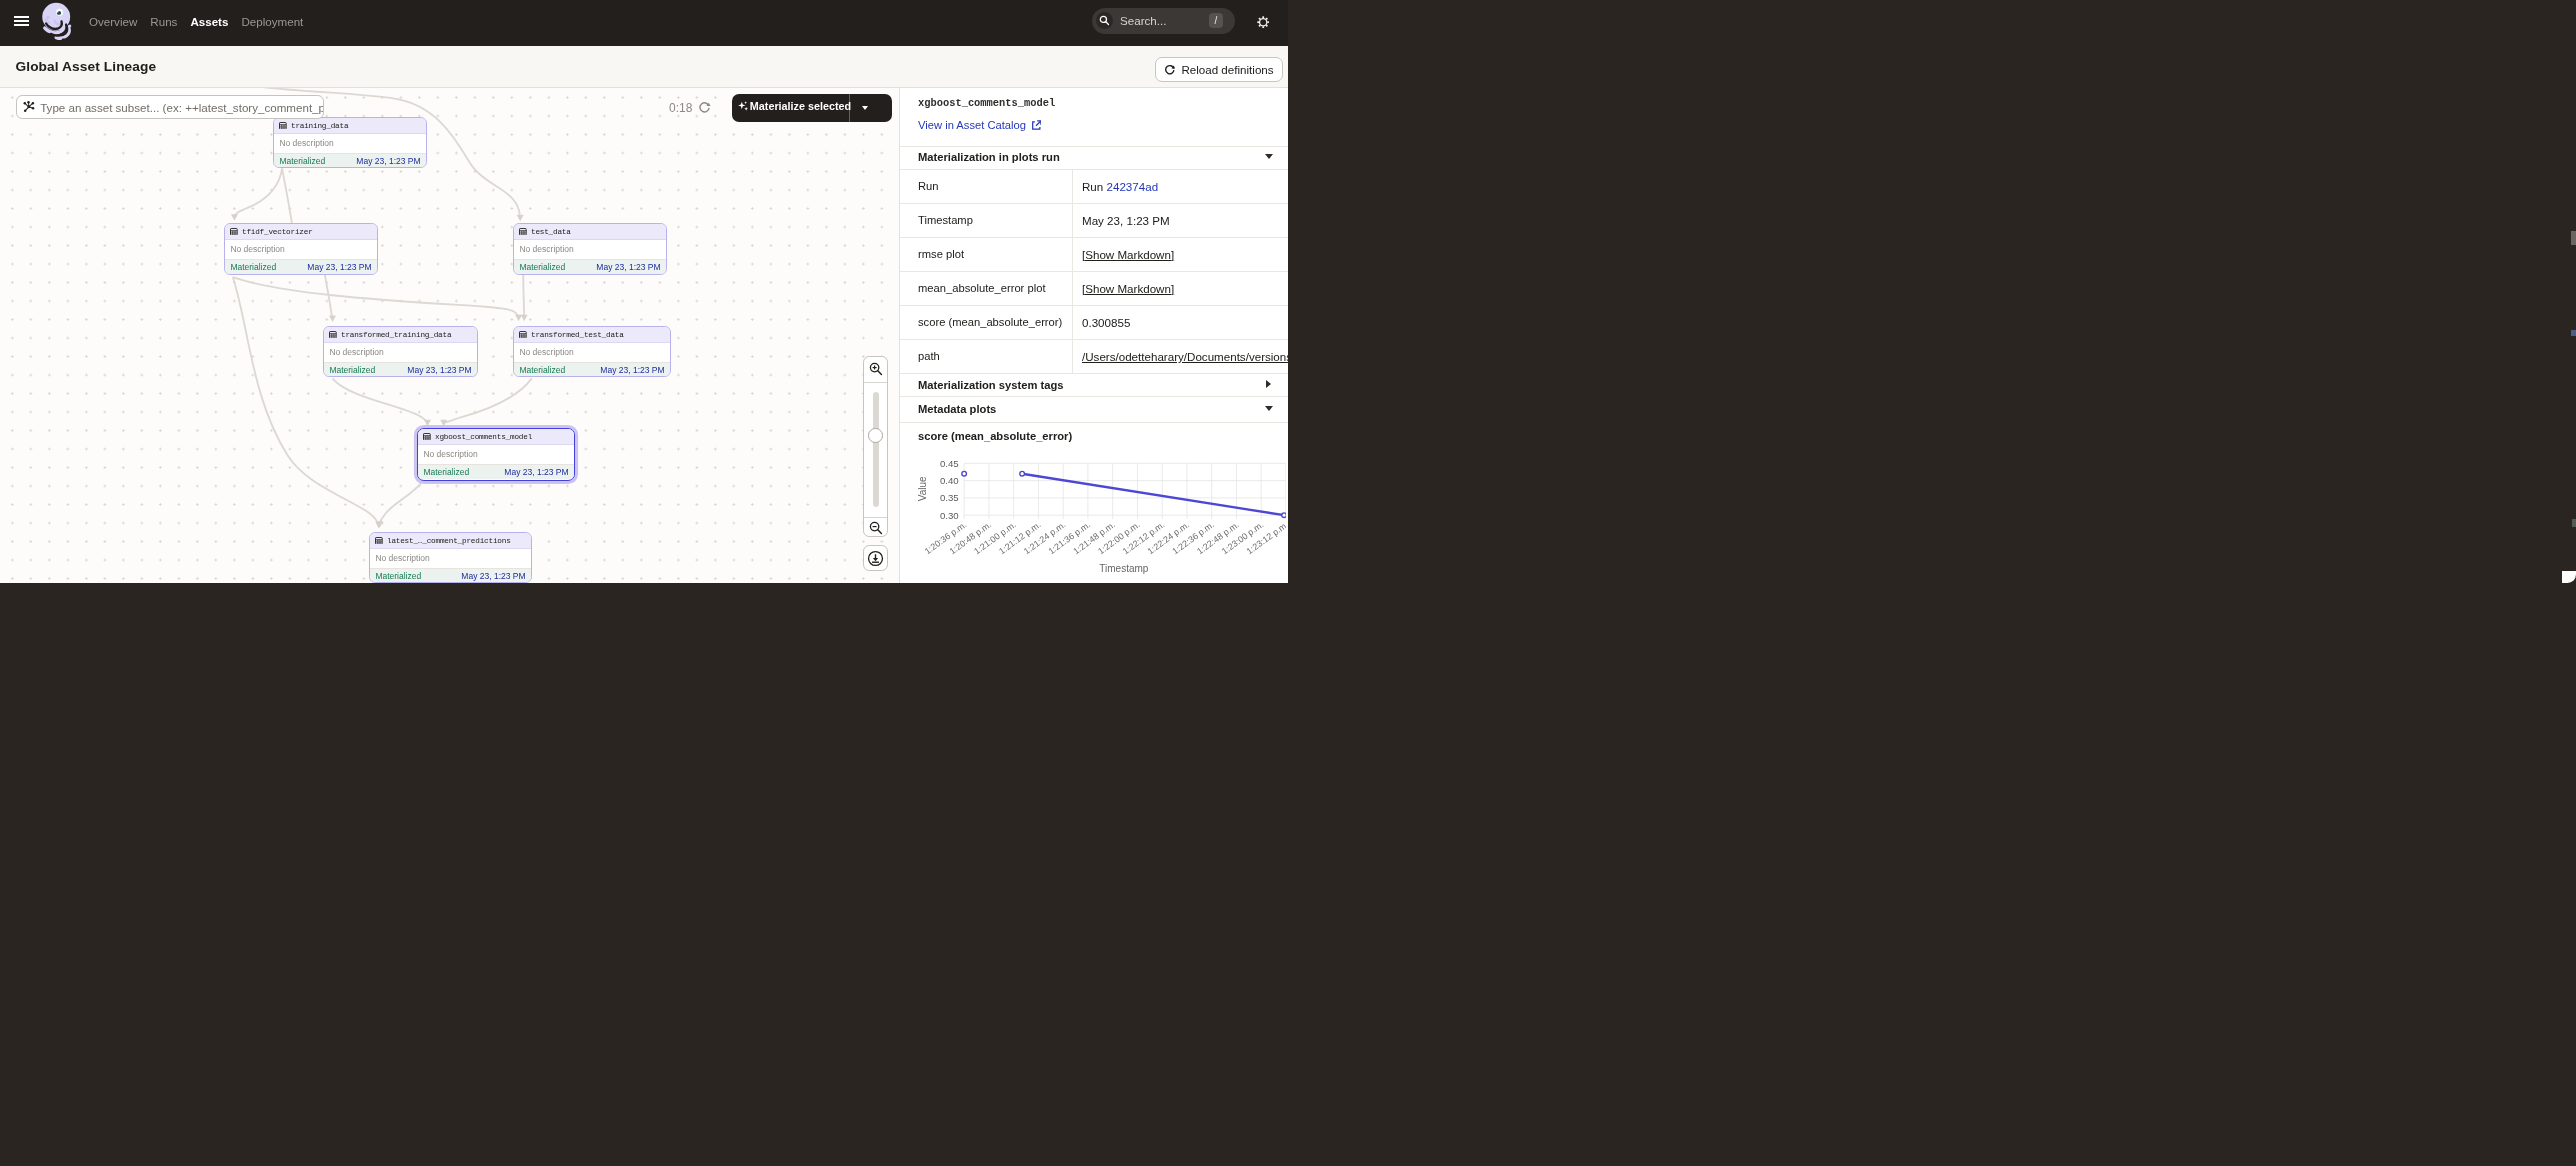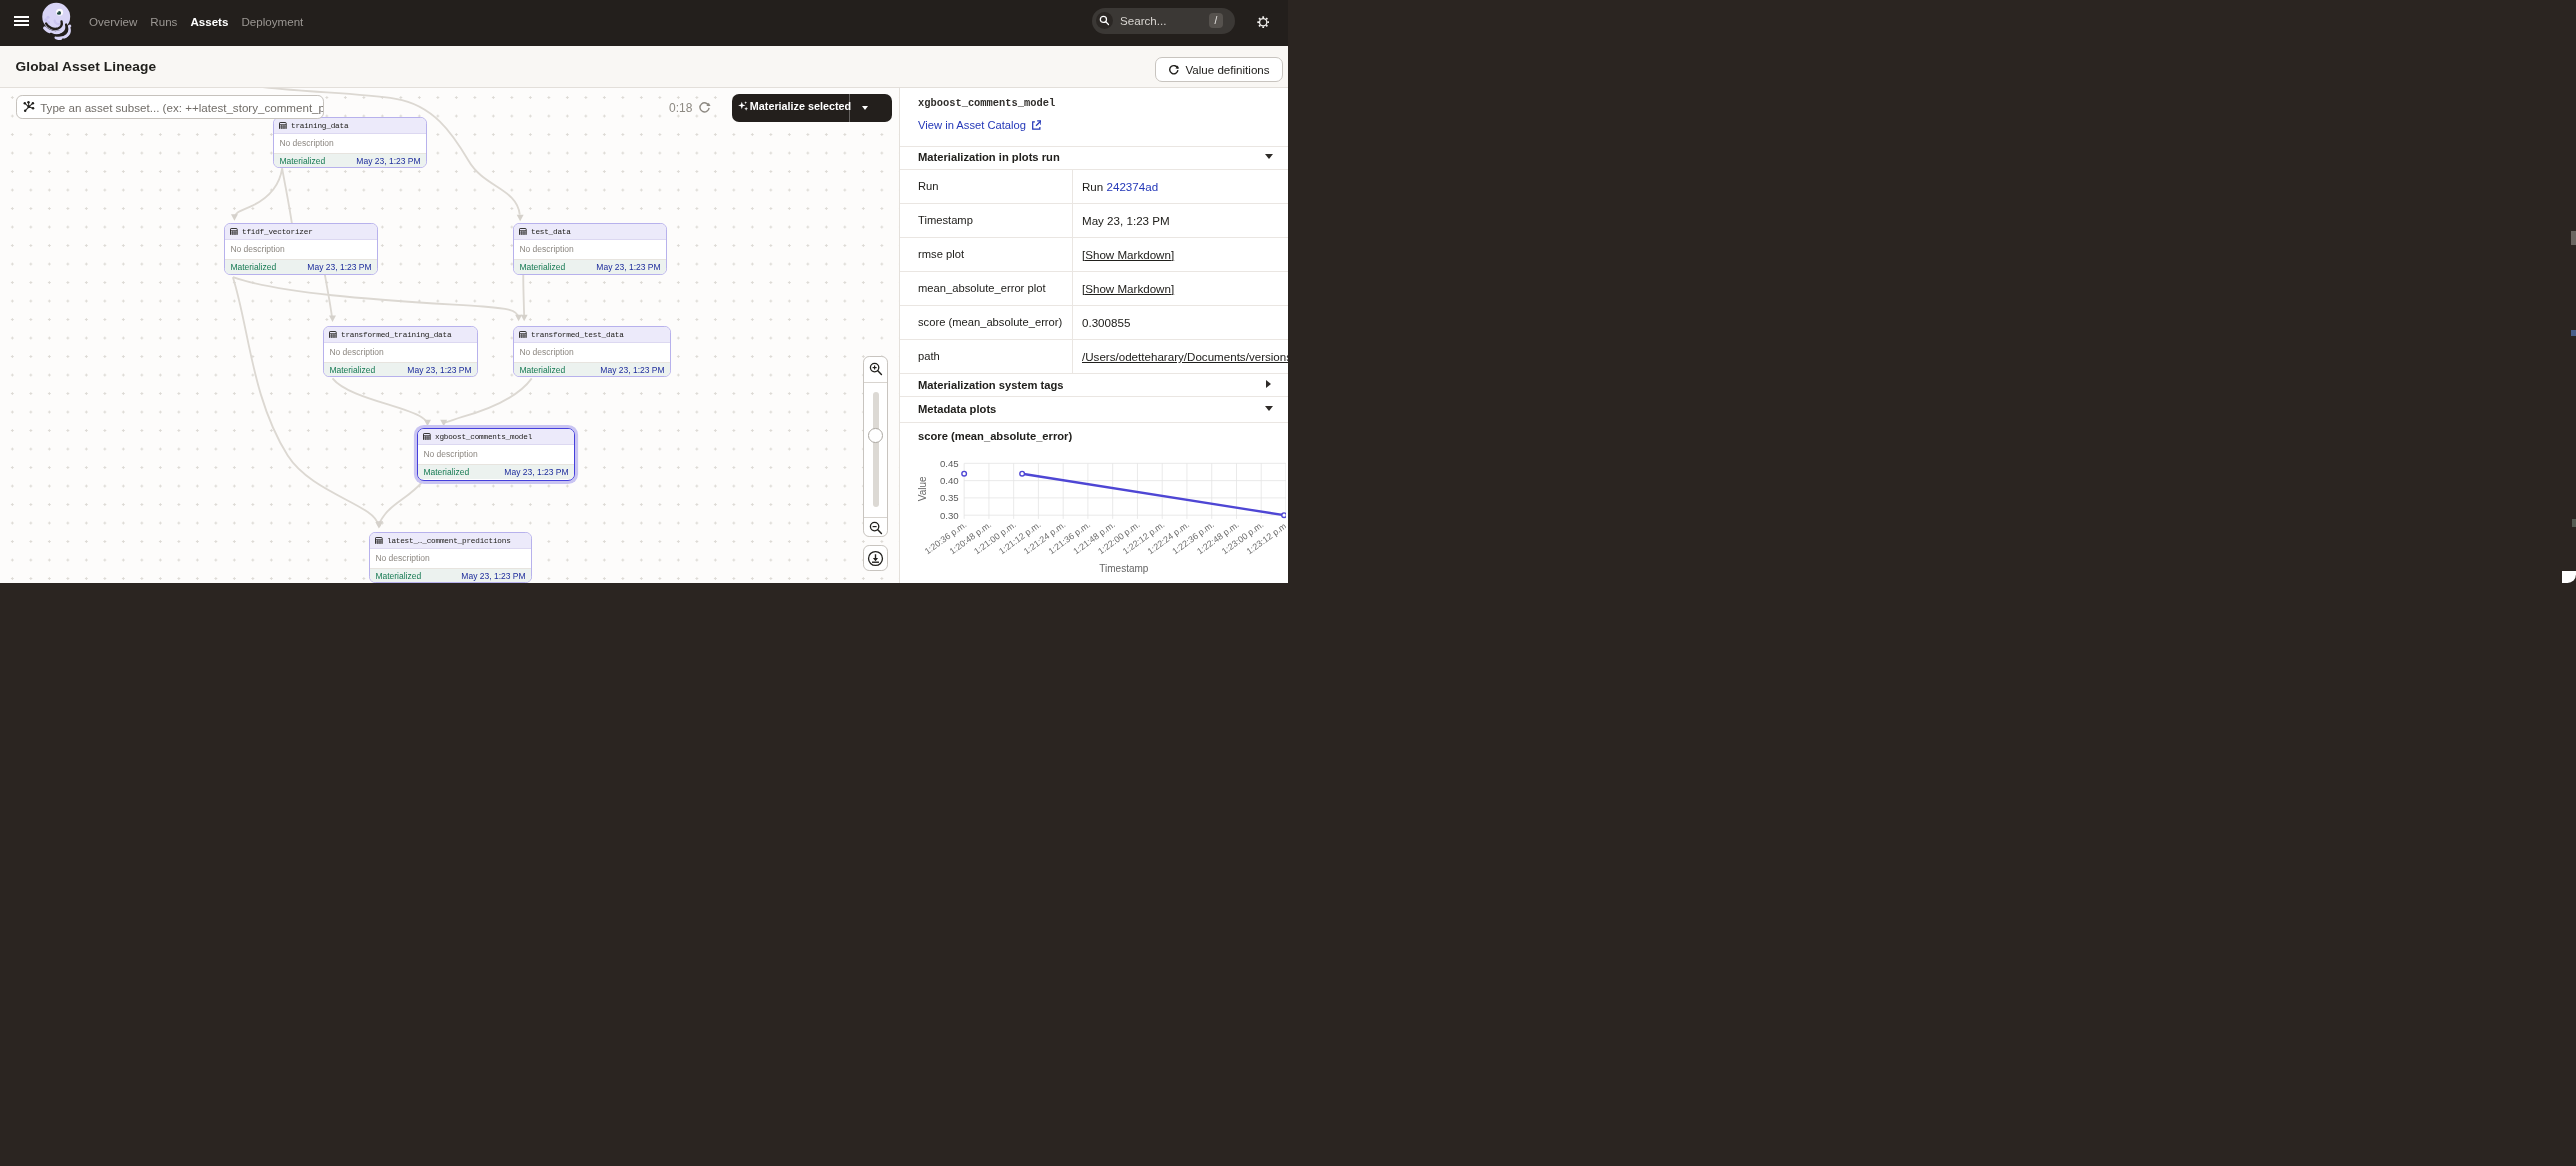--- a/index.html
+++ b/index.html
@@ -119,21 +119,21 @@
   </svg>
 </div>
 
 <div id="phead">
   <h1>Global Asset Lineage</h1>
   <div id="reloadbtn">
     <svg width="11.6" height="11.6" viewBox="0 0 15 15">
         <path d="M12.55,5.7 A 5.3,5.3 0 1 0 12.8,7.9" stroke="#21201D" stroke-width="1.8" fill="none"></path>
         <polygon points="9.7,5.9 14.4,5.9 12.5,2.1" fill="#21201D"></polygon>
       </svg>
-    <span>Value definitions</span>
+    <span>Reload definitions</span>
   </div>
 </div>
 
 <div id="graph"></div>
 <svg id="edges" viewBox="0 0 1163 641">
   <g stroke="#DCD8D2" stroke-width="2.4" fill="none">
     <path d="M 333,-2 C 395,6 462,6 512,14 C 560,22 585,58 606,94 C 626,129 669,130 672.5,164"></path>
     <path d="M 364.8,104 C 361,129 345,143 327,152 C 312,159 304,160 303,168"></path>
     <path d="M 364.8,104 C 369,128 374,152 377.5,176"></path>
     <path d="M 419.5,238 C 423,259 427,278 429.5,298"></path>

